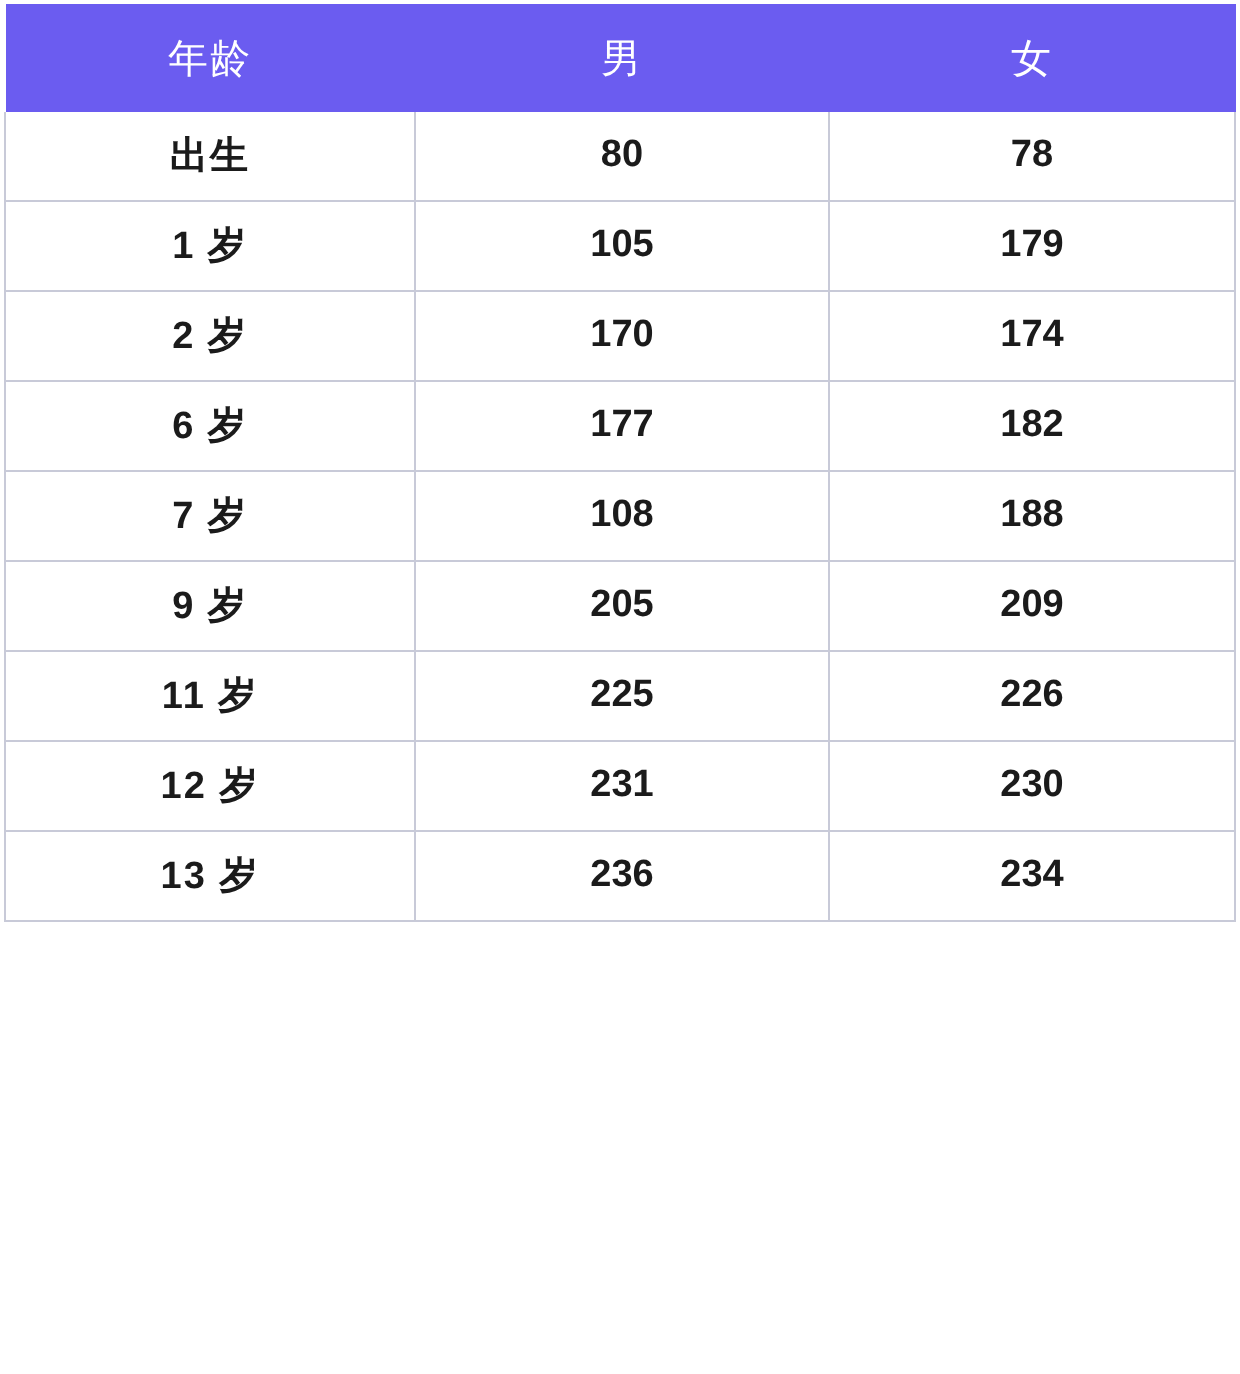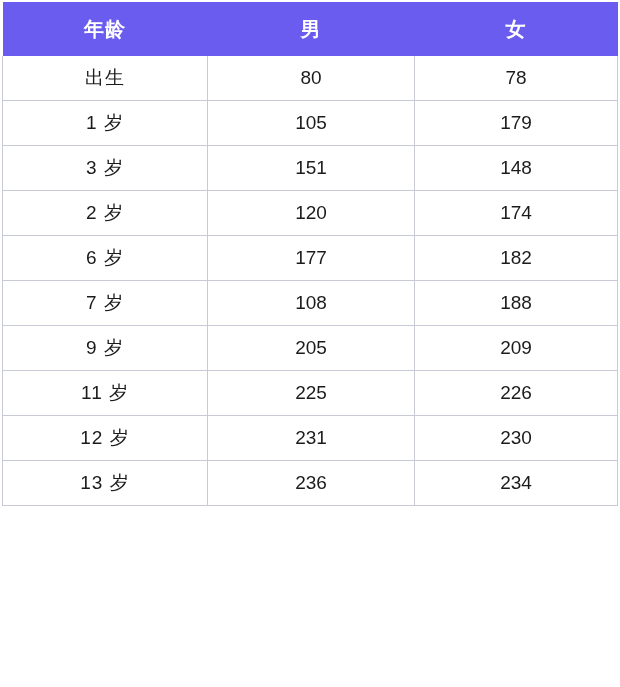--- a/index.html
+++ b/index.html
@@ -32,34 +32,34 @@
 
   thead tr.header-row {
     background: #6B5CF0;
   }
 
   thead th {
     height: 54px;
     padding: 0;
     color: #ffffff;
     font-size: 20px;
-    font-weight: bold;
+    font-weight: normal;
     text-align: center;
     vertical-align: middle;
     letter-spacing: 1px;
     border: none;
   }
 
   tbody td {
     height: 44px;
     padding: 0;
     text-align: center;
     vertical-align: middle;
     font-size: 19px;
-    font-weight: normal;
+    font-weight: bold;
     color: #1b1b1b;
     background: #ffffff;
     border-right: 1px solid #C8CAD8;
     border-bottom: 1px solid #C8CAD8;
     border-left: none;
     border-top: none;
   }
 
   tbody tr td:first-child {
     border-left: 1px solid #C8CAD8;
@@ -95,27 +95,22 @@
           <td class="age-cell">出生</td>
           <td class="num-cell">80</td>
           <td class="num-cell">78</td>
         </tr>
         <tr>
           <td class="age-cell">1 岁</td>
           <td class="num-cell">105</td>
           <td class="num-cell">179</td>
         </tr>
         <tr>
-          <td class="age-cell">3 岁</td>
-          <td class="num-cell">151</td>
-          <td class="num-cell">148</td>
-        </tr>
-        <tr>
           <td class="age-cell">2 岁</td>
-          <td class="num-cell">120</td>
+          <td class="num-cell">170</td>
           <td class="num-cell">174</td>
         </tr>
         <tr>
           <td class="age-cell">6 岁</td>
           <td class="num-cell">177</td>
           <td class="num-cell">182</td>
         </tr>
         <tr>
           <td class="age-cell">7 岁</td>
           <td class="num-cell">108</td>

